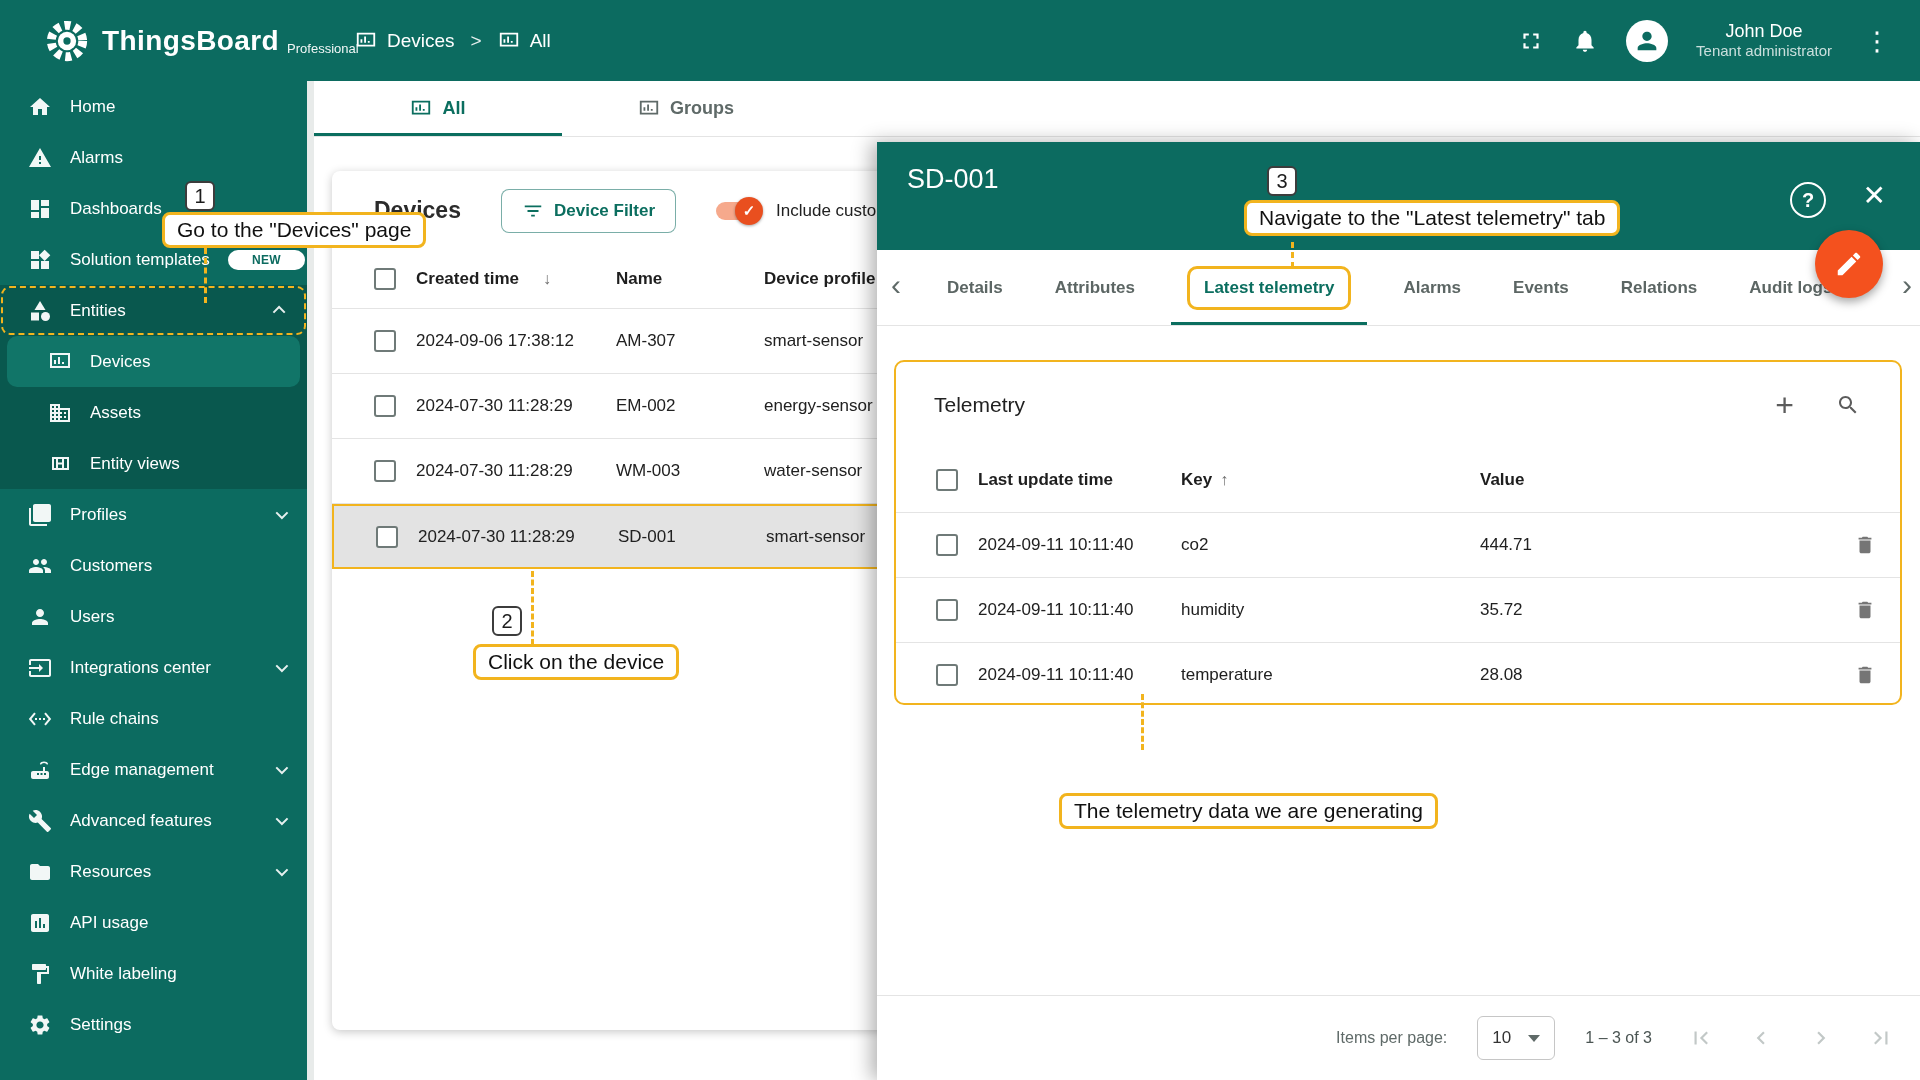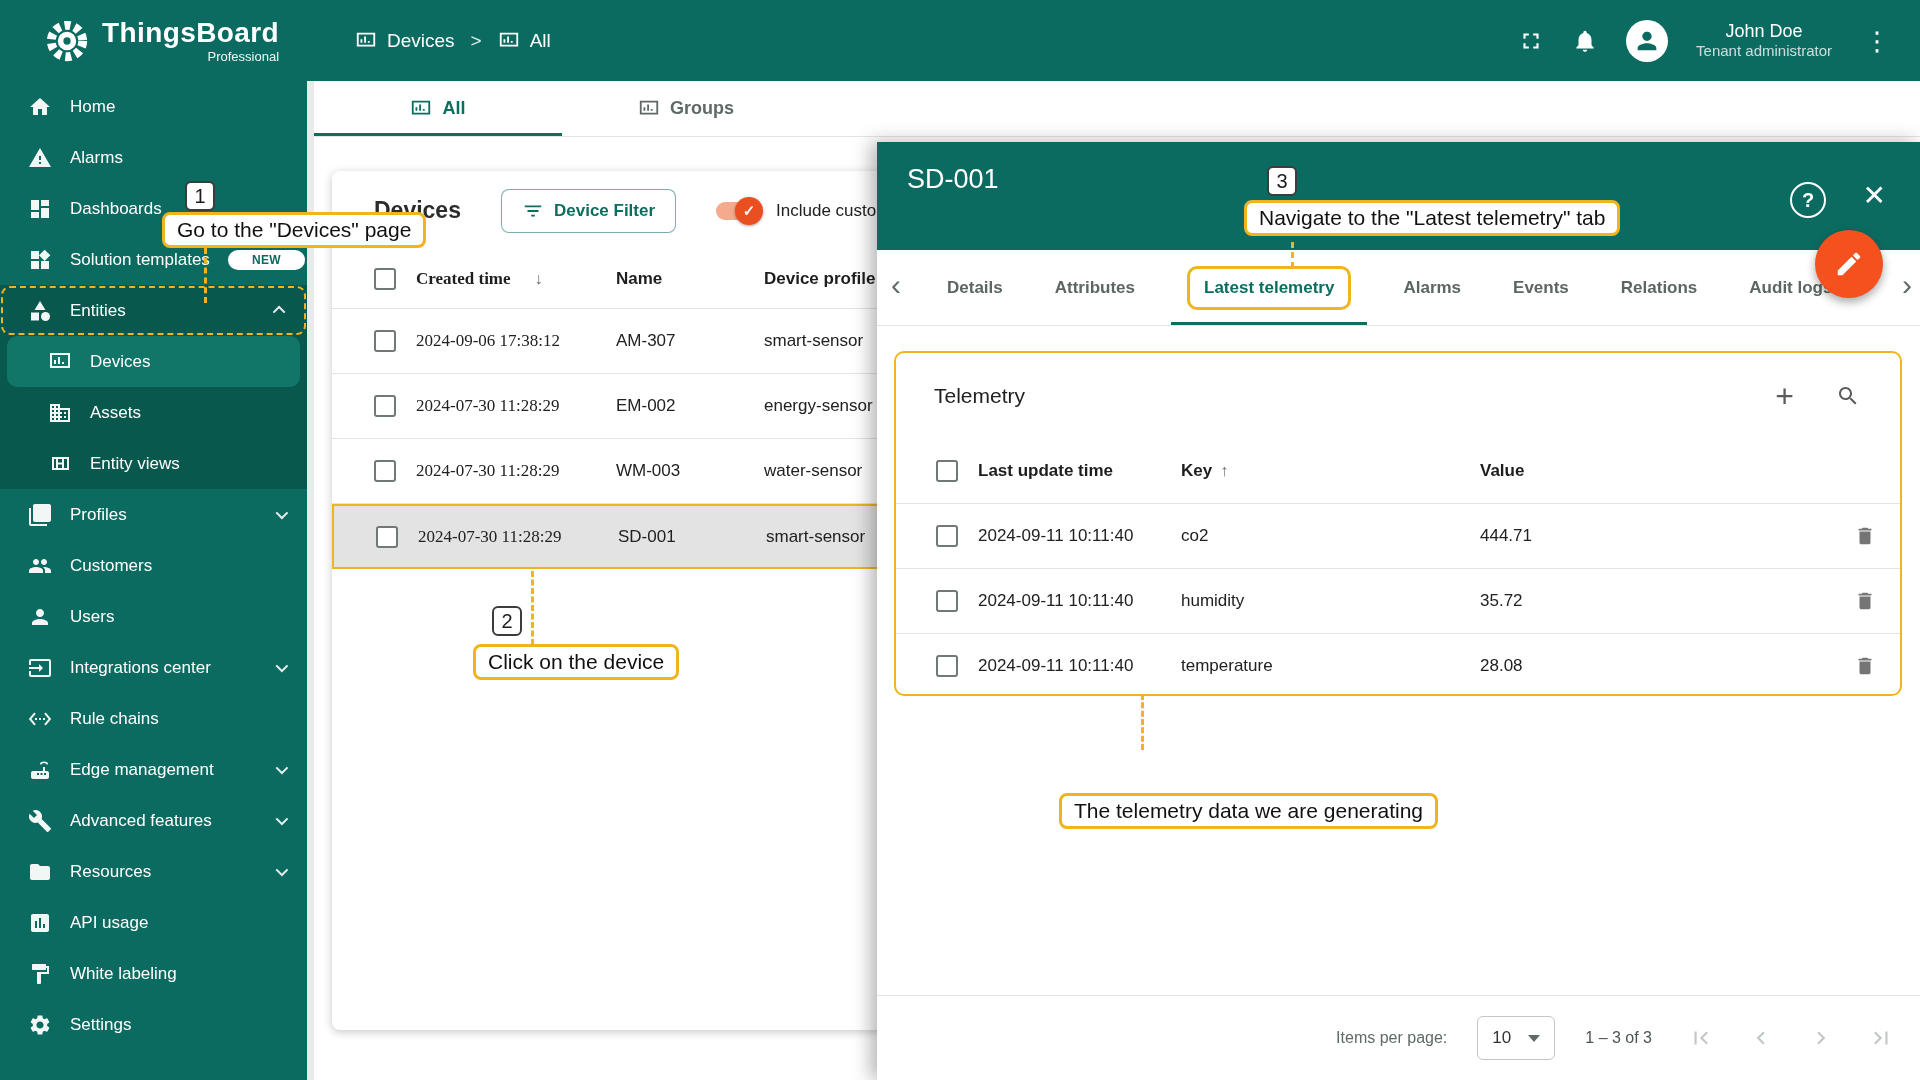--- a/index.html
+++ b/index.html
@@ -16,23 +16,23 @@
     --gold:#F2B41E;
     --orange:#F4511E;
     --line:#e4e4e4;
   }
   .ic { width:24px; height:24px; fill:currentColor; display:block; }
 
   
   .hdr { position:absolute; top:0; left:0; right:0; height:81px; background:var(--teal); display:flex; align-items:center; color:#fff; }
   .logo-area { width:307px; display:flex; align-items:center; padding-left:44px; gap:12px; }
   .logo-gear svg { display:block; }
-  .logo-text { display:flex; flex-direction:column; line-height:1; }
+  .logo-text { display:flex; flex-direction:row; line-height:1; }
   .logo-name { font-size:28px; font-weight:600; letter-spacing:.4px; }
-  .logo-edition { font-size:13px; align-self:flex-end; margin-top:3px; opacity:.95; }
+  .logo-edition { font-size:13px; align-self:flex-end; margin-top:3px; opacity:.95;margin-left:8px; }
   .crumbs { margin-left:48px; display:flex; align-items:center; gap:12px; font-size:19px; font-weight:500; }
   .crumb { display:flex; align-items:center; gap:10px; }
   .crumb .ic { width:22px; height:22px; }
   .crumb-sep { font-size:19px; opacity:.9; padding:0 4px; }
   .hdr-right { margin-left:auto; display:flex; align-items:center; gap:28px; padding-right:26px; }
   .hdr-icon-btn { color:#fff; display:flex; align-items:center; justify-content:center; }
   .hdr-icon-btn .ic { width:26px; height:26px; }
   .avatar { width:42px; height:42px; border-radius:50%; background:#fff; color:var(--teal); display:flex; align-items:center; justify-content:center; }
   .avatar .ic { width:28px; height:28px; }
   .user-block { display:flex; flex-direction:column; line-height:1.25; }
@@ -68,21 +68,21 @@
   .filter-btn { height:44px; padding:0 20px; border:1px solid rgba(12,107,96,.55); border-radius:8px; color:var(--teal-text); font-size:17px; font-weight:600; display:flex; align-items:center; gap:10px; background:#fff; }
   .filter-btn .ic { width:22px; height:22px; }
   .toggle-wrap { display:flex; align-items:center; gap:16px; font-size:17px; color:#212121; white-space:nowrap; }
   .tgl { width:44px; height:18px; background:#f6a98c; border-radius:9px; position:relative; flex:none; }
   .tgl-knob { position:absolute; right:-3px; top:-5px; width:28px; height:28px; border-radius:50%; background:#E94F1F; color:#fff; display:flex; align-items:center; justify-content:center; font-size:15px; font-weight:700; box-shadow:0 1px 3px rgba(0,0,0,.35); }
 
   .drow { display:grid; grid-template-columns:42px 26px 16px 200px 148px 1fr; align-items:center; height:65px; border-bottom:1px solid var(--line); font-size:17px; color:#212121; }
   .drow.hdr-row { height:59px; font-weight:700; color:#1e1e1e; }
   .drow.hl { background:#e3e3e3; border:2px solid var(--gold); }
   .cb { width:22px; height:22px; border:2px solid #6f7a78; border-radius:3px; background:#fff; grid-column:2; }
-  .col-created { grid-column:4; display:flex; align-items:center; gap:24px;font-family:Liberation Serif, serif; }
+  .col-created { grid-column:4; display:flex; align-items:center; gap:24px; }
   .col-name { grid-column:5; }
   .col-profile { grid-column:6; }
   .sort-glyph { color:#6f6f6f; font-size:16px; font-weight:400; }
 
   
   .panel { position:absolute; left:877px; top:142px; right:0; bottom:0; background:#fff; box-shadow:-6px 0 18px rgba(0,0,0,.3); z-index:20; }
   .phead { height:108px; background:var(--teal); color:#fff; padding:22px 0 0 30px; position:relative; }
   .ptitle { font-size:27px; font-weight:500; }
   .psub { font-size:17px; margin-top:12px; color:rgba(255,255,255,.85); }
   .help-btn { position:absolute; right:94px; top:40px; width:36px; height:36px; border:2.5px solid #fff; border-radius:50%; display:flex; align-items:center; justify-content:center; font-size:20px; font-weight:700; }
@@ -91,21 +91,21 @@
   .pnav { position:absolute; font-size:30px; color:#5f6a68; top:18px; }
   .pnav.back { left:14px; }
   .pnav.fwd { right:8px; }
   .ptab { padding:0 26px; height:100%; display:flex; align-items:center; font-size:17px; font-weight:600; color:#5c6664; position:relative; white-space:nowrap; }
   .ptab.active { color:var(--teal-text); }
   .ptab.active::after { content:""; position:absolute; left:10px; right:10px; bottom:0; height:3px; background:var(--teal-text); }
   .tab-hl { border:3px solid var(--gold); border-radius:10px; padding:9px 14px; }
   .fab { position:absolute; left:938px; top:88px; width:68px; height:68px; border-radius:50%; background:var(--orange); box-shadow:0 4px 10px rgba(0,0,0,.35); display:flex; align-items:center; justify-content:center; color:#fff; z-index:26; }
   .fab .ic { width:30px; height:30px; }
 
-  .tcard { position:absolute; left:17px; top:209px; width:1008px; height:345px; border:2px solid var(--gold); border-radius:10px; background:#fff; overflow:hidden; }
+  .tcard { position:absolute; left:17px; top:218px; width:1008px; height:345px; border:2px solid var(--gold); border-radius:10px; background:#fff; overflow:hidden; }
   .tc-head { height:86px; display:flex; align-items:center; padding:0 40px 0 38px; }
   .tc-title { font-size:21px; font-weight:500; color:#212121; }
   .tc-actions { margin-left:auto; display:flex; align-items:center; gap:42px; color:#5c5c5c; }
   .plus-glyph { font-size:32px; font-weight:400; line-height:1; color:#5c5c5c; }
   .trow { display:grid; grid-template-columns:40px 26px 16px 203px 299px 1fr 70px; align-items:center; height:65px; border-top:1px solid var(--line); font-size:17px; color:#212121; }
   .trow.hdr-row { height:64px; border-top:none; font-weight:700; color:#1e1e1e; }
   .t-time { grid-column:4; }
   .t-key { grid-column:5; display:flex; align-items:center; gap:8px; }
   .t-val { grid-column:6; }
   .t-del { grid-column:7; display:flex; justify-content:center; color:#757575; }

